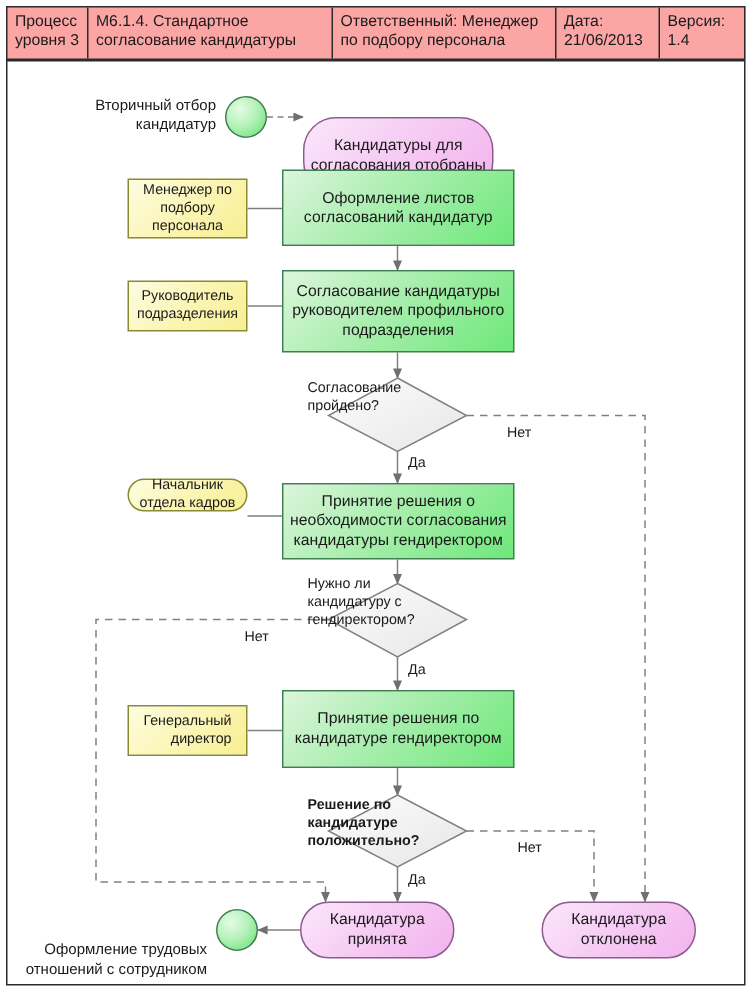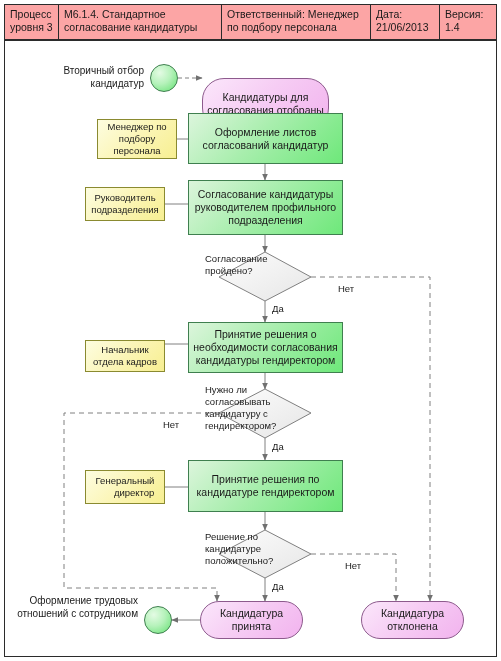--- a/index.html
+++ b/index.html
@@ -123,21 +123,21 @@
     </g>
   </svg>
 
   <div class="circ" style="left:150px;top:64px;"></div>
   <div class="circ" style="left:144px;top:606px;"></div>
 
   <div class="plabel" style="left:40px;top:65px;width:104px;">
     <div>Вторичный отбор</div>
     <div>кандидатур</div>
   </div>
-  <div class="plabel" style="left:10px;top:595px;width:128px;">
+  <div class="plabel" style="left:10px;top:628px;width:128px;">
     <div>Оформление трудовых</div>
     <div>отношений с сотрудником</div>
   </div>
 
   <div class="node terminal" style="left:202px;top:60px;width:127px;height:52px;margin-top:18px;">
     <div>
       <div>Кандидатуры для</div>
       <div>согласования отобраны</div>
     </div>
   </div>
@@ -179,62 +179,61 @@
     </div>
   </div>
 
   <div class="node process" style="left:188px;top:460px;width:155px;height:52px;">
     <div>
       <div>Принятие решения по</div>
       <div>кандидатуре гендиректором</div>
     </div>
   </div>
 
-  <div class="node role" style="left:97px;top:119px;width:80px;height:40px;">
+  <div class="node role" style="left:85px;top:119px;width:80px;height:40px;">
     <div>
       <div>Менеджер по</div>
       <div>подбору</div>
       <div>персонала</div>
     </div>
   </div>
 
   <div class="node role" style="left:85px;top:187px;width:80px;height:34px;">
     <div>
       <div>Руководитель</div>
       <div>подразделения</div>
     </div>
   </div>
 
-  <div class="node role" style="left:85px;top:340px;width:80px;height:32px;">
+  <div class="node role" style="left:85px;top:319px;width:80px;height:22px;border-radius:13px;">
     <div>
       <div>Начальник</div>
       <div>отдела кадров</div>
     </div>
   </div>
 
   <div class="node role" style="left:85px;top:470px;width:80px;height:34px;text-align:right;">
     <div>
       <div>Генеральный</div>
       <div>директор</div>
     </div>
   </div>
 
   <div class="dectext" style="left:205px;top:253px;">
     <div>Согласование</div>
     <div>пройдено?</div>
   </div>
 
   <div class="dectext" style="left:205px;top:384px;">
     <div>Нужно ли</div>
-    <div>согласовывать</div>
     <div>кандидатуру с</div>
     <div>гендиректором?</div>
   </div>
 
-  <div class="dectext" style="left:205px;top:531px;">
+  <div class="dectext" style="left:205px;top:531px;font-weight:bold;">
     <div>Решение по</div>
     <div>кандидатуре</div>
     <div>положительно?</div>
   </div>
 
   <div class="ylabel" style="left:272px;top:303px;">Да</div>
   <div class="ylabel" style="left:338px;top:283px;">Нет</div>
 
   <div class="ylabel" style="left:272px;top:441px;">Да</div>
   <div class="ylabel" style="left:163px;top:419px;">Нет</div>

